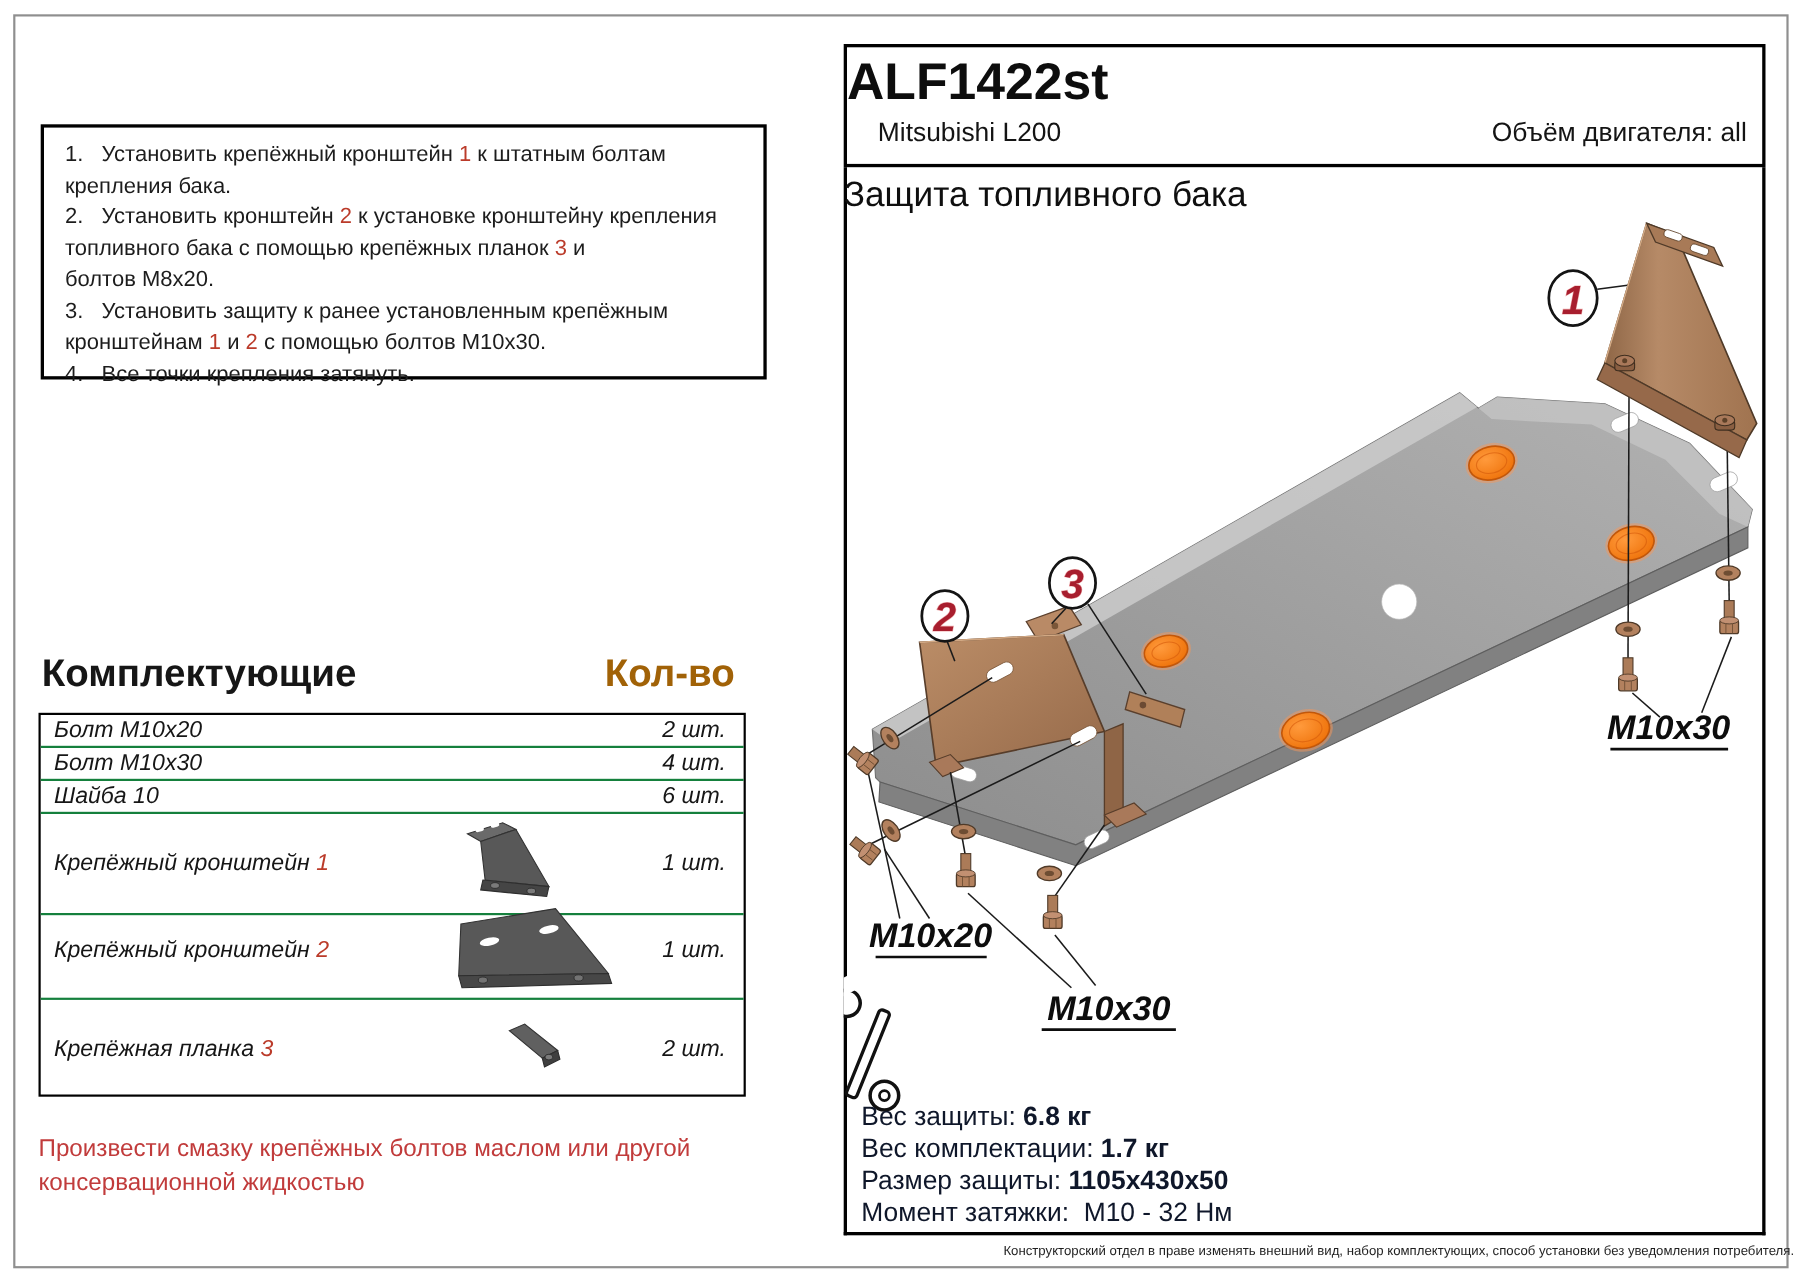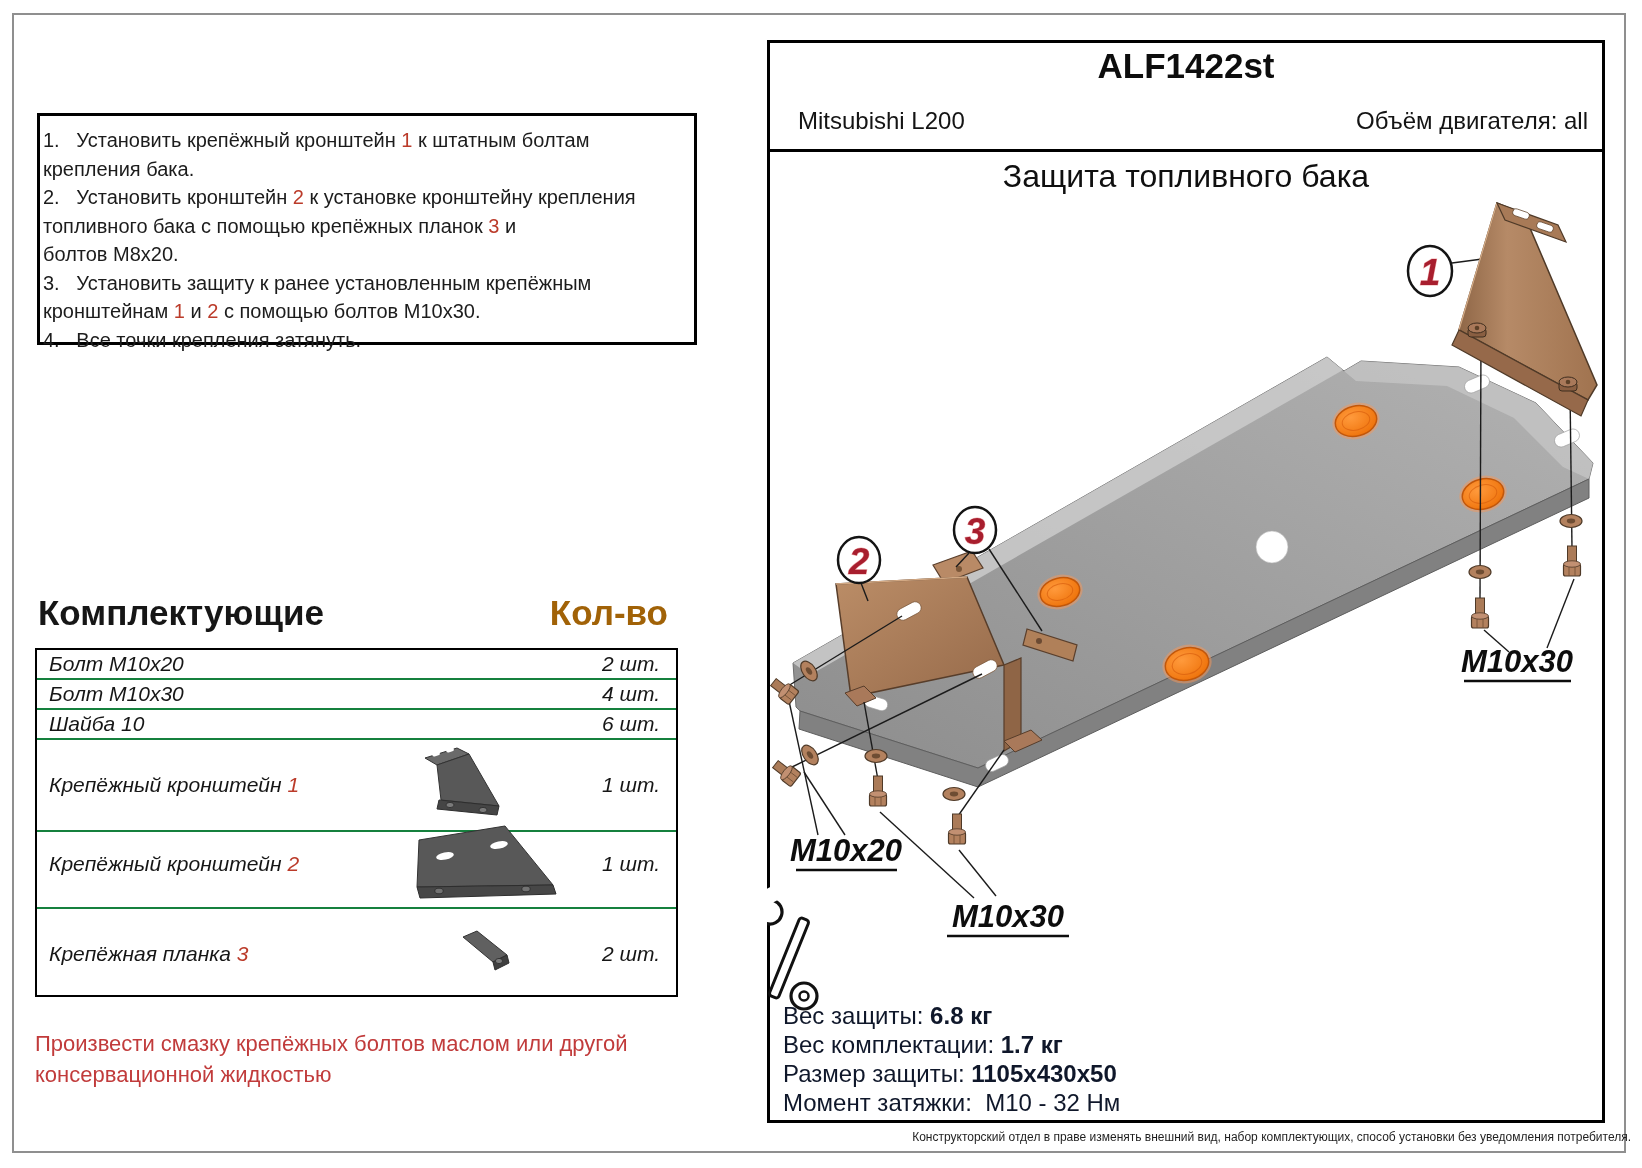--- a/index.html
+++ b/index.html
@@ -7,44 +7,44 @@
         font-family:"Liberation Sans",sans-serif;color:#111}
   .abs{position:absolute}
   .red{color:#bb3b2a}
   .accent{color:#c46a4a}
 
   .page-border{left:12px;top:13px;width:1610px;height:1136px;border:2px solid #8f8f8f}
 
   .main-title{left:45px;top:50px;font-size:30px;letter-spacing:.3px;color:#151515;white-space:pre}
 
   .ins-box{left:37px;top:113px;width:660px;height:232px;border:3px solid #000;box-sizing:border-box;
-           padding:10px 0 0 3px;font-size:20px;line-height:28.5px;color:#1c1c1c}
+           padding:10px 0 0 19px;font-size:20px;line-height:28.5px;color:#1c1c1c}
   .ins-line{white-space:pre}
 
   .parts-name-h{left:38px;top:593px;font-size:35px;font-weight:700;color:#161616}
   .parts-qty-h{right:974px;top:593px;font-size:35px;font-weight:700;color:#a16207}
 
   .parts-table{left:35px;top:648px;width:643px;height:349px;border:2.5px solid #000;box-sizing:border-box;
                font-style:italic;font-size:21px;color:#161616}
   .prow{position:absolute;left:0;width:100%;box-sizing:border-box;border-bottom:2px solid #15803d}
   .prow.last{border-bottom:none}
   .pname{position:absolute;left:12px;top:50%;transform:translateY(-50%);white-space:pre}
   .pqty{position:absolute;right:16px;top:50%;transform:translateY(-50%)}
   .picon{position:absolute}
 
   .note-line{left:35px;width:637px;color:#c13b3b;font-size:22px;white-space:pre}
 
   .rheader{left:767px;top:40px;width:838px;height:112px;border:3px solid #000;box-sizing:border-box}
-  .rcode{position:absolute;left:0;width:100%;top:3px;text-align:center;font-size:35px;font-weight:700;color:#0d0d0d}
+  .rcode{position:absolute;left:0;width:100%;top:3px;text-align:left;font-size:47px;font-weight:700;color:#0d0d0d}
   .rsub{position:absolute;top:64px;font-size:24px;color:#141414;white-space:pre}
   .rmodel{left:28px}
   .ryear{left:0;width:100%;text-align:center}
   .rengine{right:14px}
   .rbody{left:767px;top:152px;width:838px;height:971px;border:3px solid #000;border-top:none;box-sizing:border-box}
-  .dtitle{left:767px;width:838px;top:158px;text-align:center;font-size:32px;color:#0f0f0f}
+  .dtitle{left:767px;width:838px;top:158px;text-align:left;font-size:32px;color:#0f0f0f}
 
   .diagram-svg{left:767px;top:152px;width:838px;height:971px}
 
   .spec-line{left:783px;font-size:24px;color:#0f172a;white-space:pre}
   .sv{font-weight:700}
   .footnote{left:824px;width:807px;top:1130px;text-align:right;font-size:12px;color:#1f1f1f}
 
   .callout-num{font:italic 700 37px "Liberation Sans",sans-serif;fill:#a81e2e;
                paint-order:stroke;stroke:#f0b2b2;stroke-width:1px}
   .dlabel{font:italic 700 31px "Liberation Sans",sans-serif;fill:#0d0d0d}

